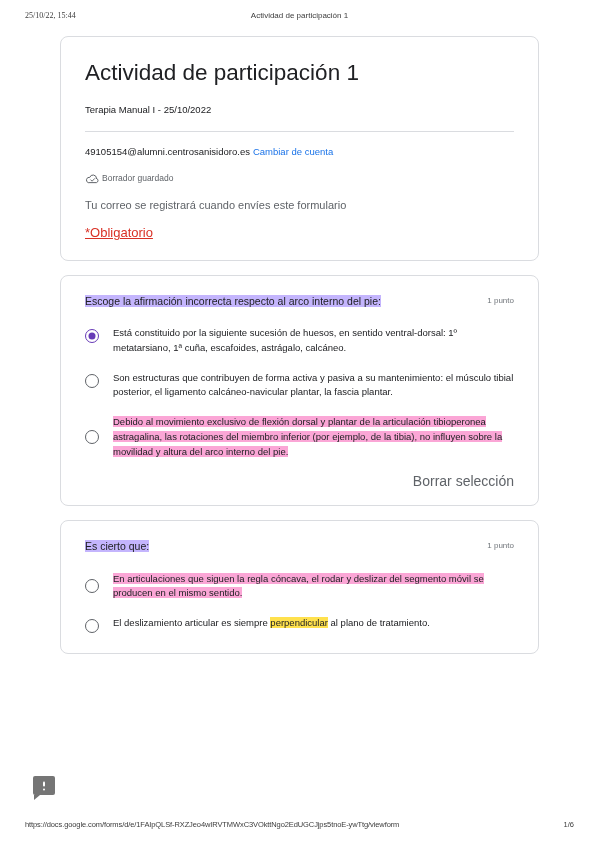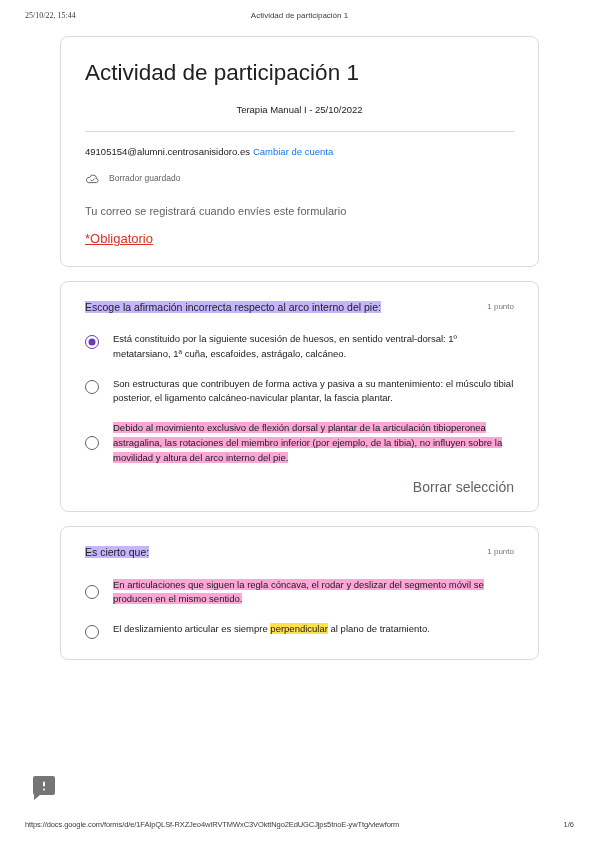--- a/index.html
+++ b/index.html
@@ -133,43 +133,42 @@
     line-height: 1.25;
     color: #202124;
     margin: 0 0 16px 0;
     letter-spacing: 0px;
   }
   .form-subtitle {
     font-size: 9.5px;
     color: #202124;
     margin: 0 0 15px 0;
     line-height: 1.4;
-    text-align: center;
   }
   .hdr-divider {
     height: 1px;
     background: #dadce0;
     margin: 0 0 13px 0;
   }
   .email-row {
     font-size: 9.5px;
     color: #202124;
     margin-bottom: 13px;
     line-height: 1.4;
   }
   .email-row .switch-account {
     color: #1a73e8;
     text-decoration: none;
     margin-left: 3px;
   }
   .draft-row {
     display: flex;
     align-items: center;
-    gap: 9px;
-    margin-bottom: 19px;
+    gap: 2px;
+    margin-bottom: 13px;
   }
   .cloud-icon {
     width: 15px;
     height: 13px;
     flex: 0 0 auto;
     color: #5f6368;
   }
   .draft-text {
     font-size: 8.5px;
     color: #5f6368;

